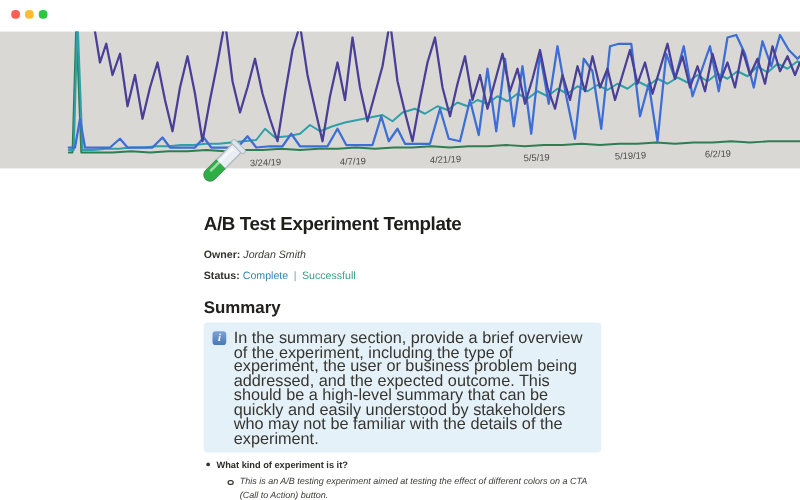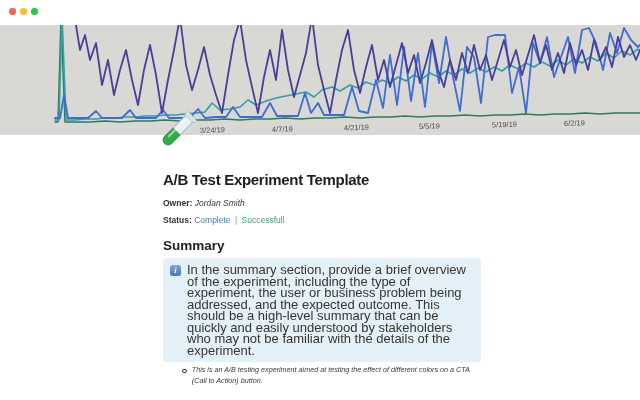--- a/index.html
+++ b/index.html
@@ -100,19 +100,23 @@
   <h2 class="h-planning">Summary</h2>
 
   <div class="callout" style="background: rgb(228, 241, 248);">
     <span class="info-icon">
       <span class="glyph">i</span>
     </span>
     <span class="callout-text">In the summary section, provide a brief overview of the experiment, including the type of experiment, the user or business problem being addressed, and the expected outcome. This should be a high-level summary that can be quickly and easily understood by stakeholders who may not be familiar with the details of the experiment.</span>
   </div>
 
   <div class="list">
+    <div class="li q">
+      <span class="marker"></span>
+      <span class="txt">What kind of experiment is it?</span>
+    </div>
     <div class="li a">
       <span class="marker"></span>
       <span class="txt">This is an A/B testing experiment aimed at testing the effect of different colors on a CTA (Call to Action) button.</span>
     </div>
 
   </div>
 </div>
 
 </body></html>

